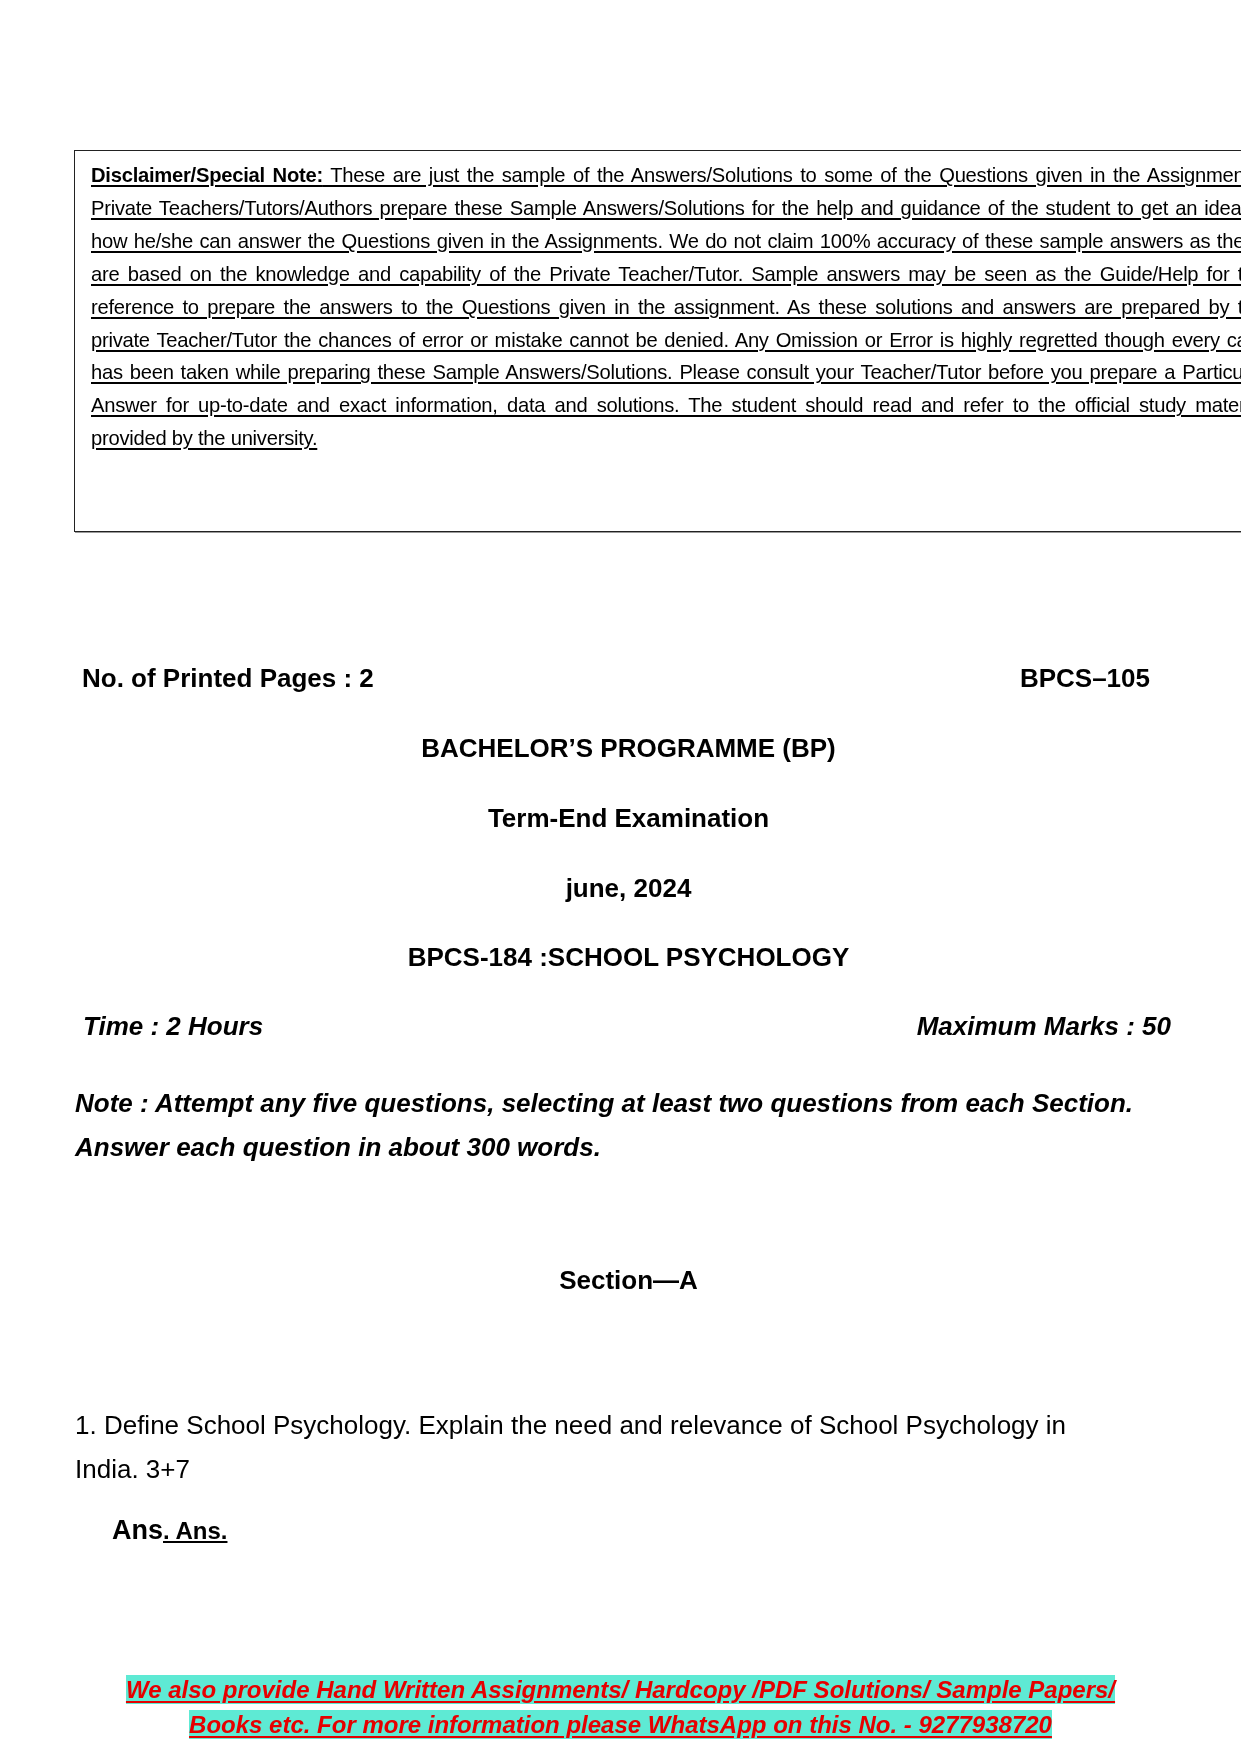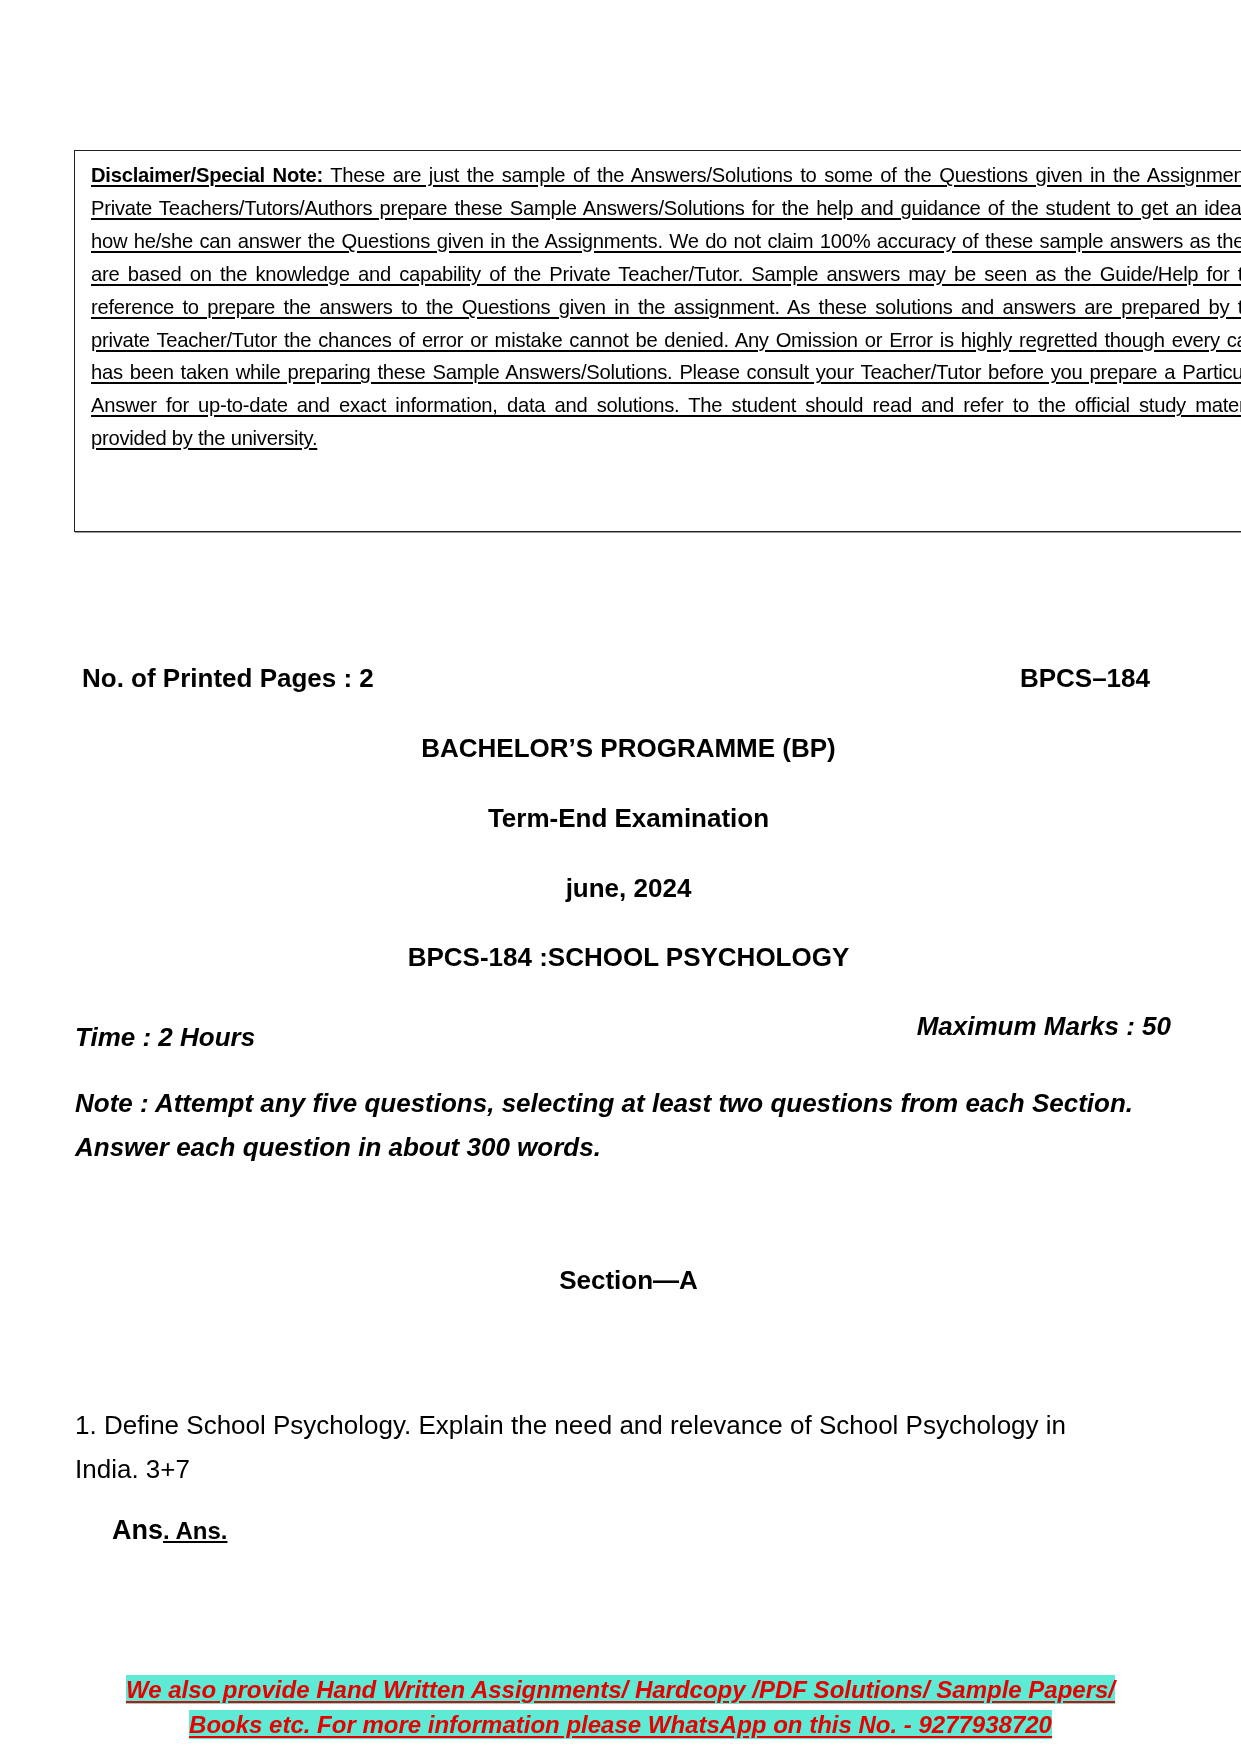--- a/index.html
+++ b/index.html
@@ -65,21 +65,21 @@
     .exam-type { top: 803px; left: 8px; }
     .exam-date { top: 873px; left: 8px; }
     .course-title { top: 942px; left: 8px; }
 
     .meta {
       font-weight: bold;
       font-style: italic;
       font-size: 26px;
       line-height: 30px;
     }
-    .time { left: 75px; top: 1011px; margin-top: 11px; }
+    .time { left: 83px; top: 1011px; }
     .marks { right: 70px; top: 1011px; }
 
     .note {
       position: absolute;
       left: 75px;
       width: 1080px;
       top: 1081px;
       font-weight: bold;
       font-style: italic;
       font-size: 26px;
@@ -130,21 +130,21 @@
     }
   </style>
 </head>
 <body>
 
 <div class="disclaimer-box">
   <div class="disclaimer-text"><b>Disclaimer/Special Note:</b><span> These are just the sample of the Answers/Solutions to some of the Questions given in the Assignments. Private Teachers/Tutors/Authors prepare these Sample Answers/Solutions for the help and guidance of the student to get an idea of how he/she can answer the Questions given in the Assignments. We do not claim 100% accuracy of these sample answers as these are based on the knowledge and capability of the Private Teacher/Tutor. Sample answers may be seen as the Guide/Help for the reference to prepare the answers to the Questions given in the assignment. As these solutions and answers are prepared by the private Teacher/Tutor the chances of error or mistake cannot be denied. Any Omission or Error is highly regretted though every care has been taken while preparing these Sample Answers/Solutions. Please consult your Teacher/Tutor before you prepare a Particular Answer for up-to-date and exact information, data and solutions. The student should read and refer to the official study material provided by the university.</span></div>
 </div>
 
 <div class="abs hdr printed-pages">No. of Printed Pages : 2</div>
-<div class="abs hdr paper-code">BPCS–184</div>
+<div class="abs hdr paper-code">BPCS–105</div>
 
 <div class="center-line programme">BACHELOR’S PROGRAMME (BP)</div>
 <div class="center-line exam-type">Term-End Examination</div>
 <div class="center-line exam-date">june, 2024</div>
 <div class="center-line course-title">BPCS-184 :SCHOOL PSYCHOLOGY</div>
 
 <div class="abs meta time">Time : 2 Hours</div>
 <div class="abs meta marks">Maximum Marks : 50</div>
 
 <div class="note">Note : Attempt any five questions, selecting at least two questions from each Section. Answer each question in about 300 words.</div>

